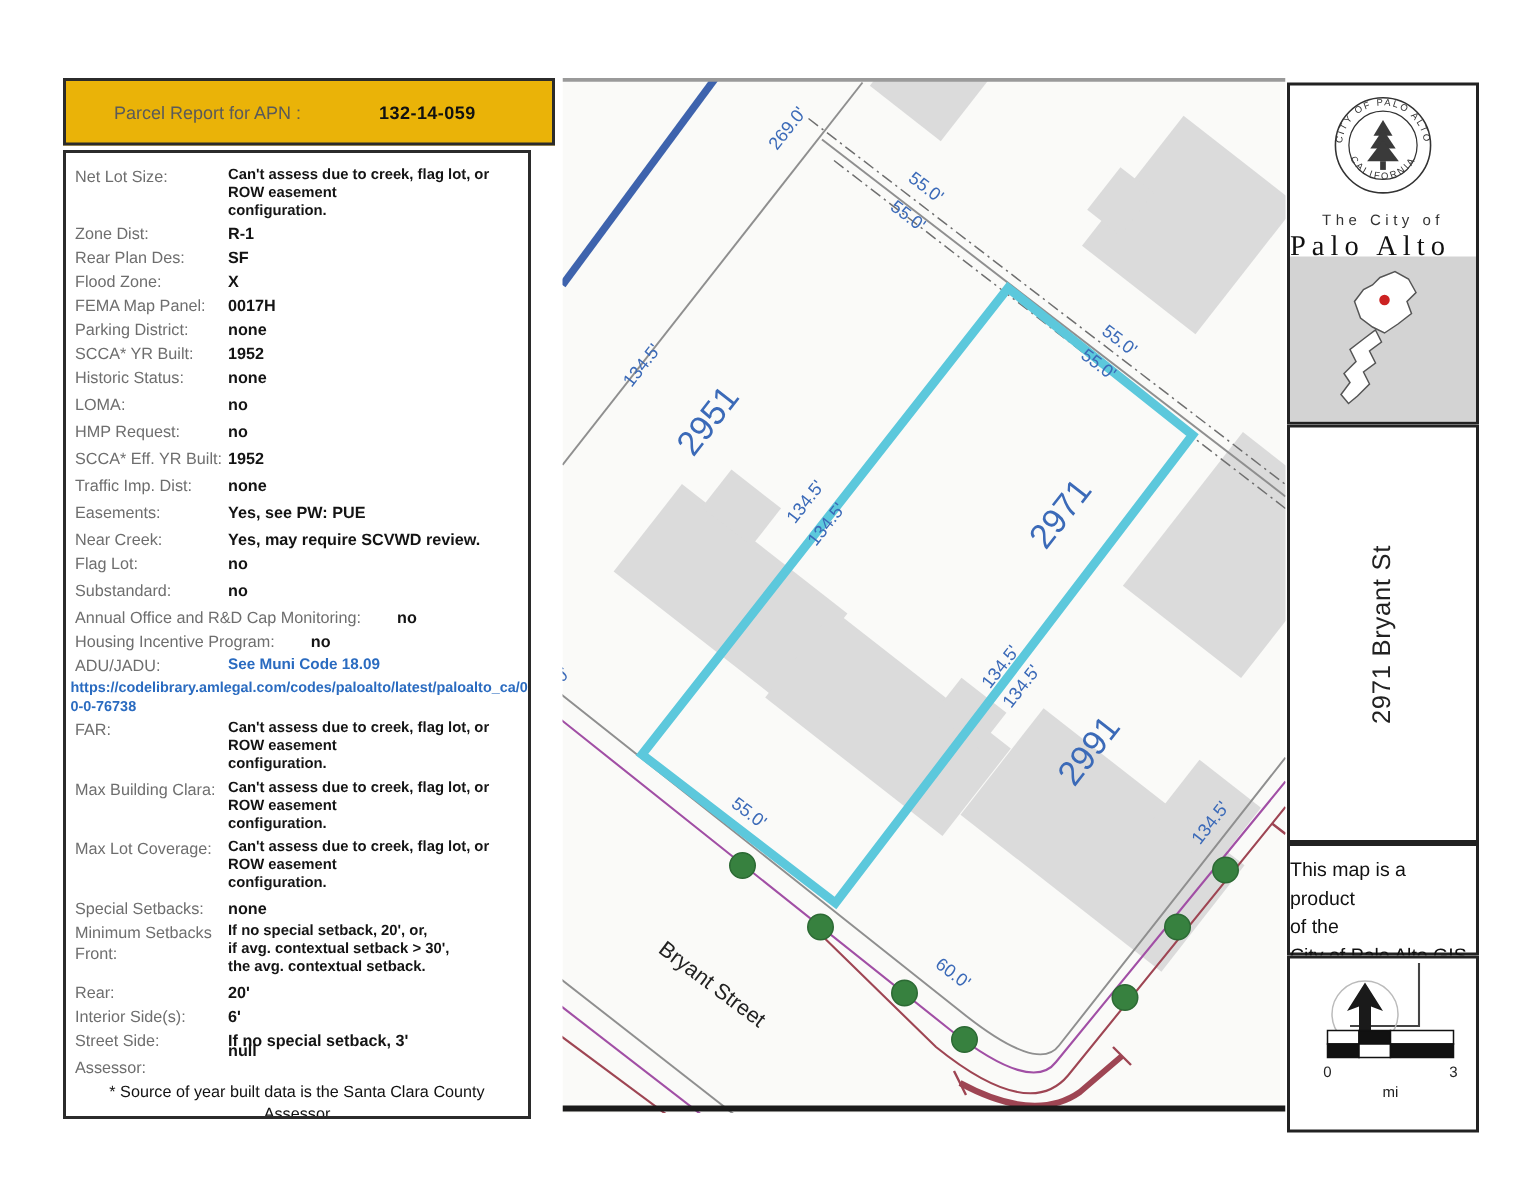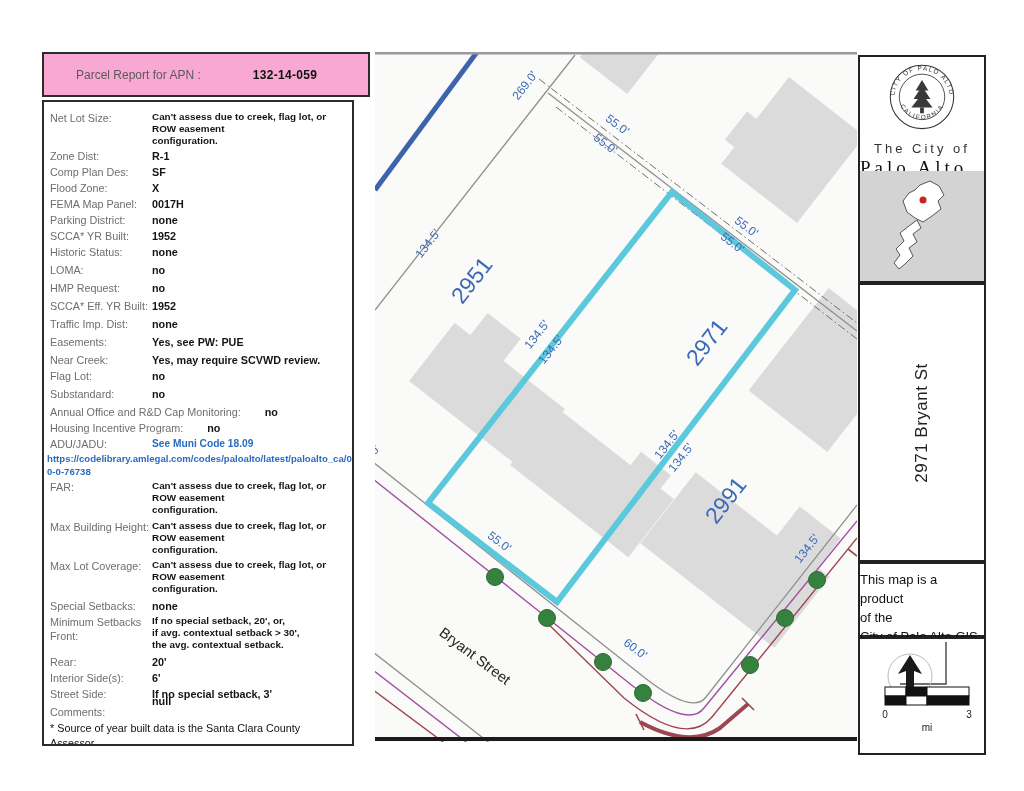--- a/index.html
+++ b/index.html
@@ -1,52 +1,52 @@
 <!DOCTYPE html>
 <html><head>
 <meta charset="utf-8">
 <style>
   html,body{margin:0;padding:0;background:#fff;}
   .page{position:relative;width:1024px;height:791px;background:#fff;
         font-family:"Liberation Sans",sans-serif;overflow:hidden;}
 
   
   .hdr-box{position:absolute;left:42px;top:52px;width:328px;height:45px;
-           border:2px solid #2b2b2b;box-sizing:border-box;display:flex;align-items:center;background:#f9a8d4;}
+           border:2px solid #2b2b2b;box-sizing:border-box;display:flex;align-items:center;background:#eab308;}
   .hdr-label{margin-left:32px;color:#5a5a5a;font-size:12px;}
   .hdr-apn{margin-left:52px;color:#111;font-size:12px;font-weight:bold;letter-spacing:.3px;}
 
   .main-box{position:absolute;left:42px;top:100px;width:312px;height:646px;
             border:2px solid #2b2b2b;box-sizing:border-box;background:#fff;
             padding:9px 6px 0 6px;font-size:10.8px;overflow:hidden;}
   .frow{display:flex;margin-bottom:2px;line-height:1.3;}
   .flabel{flex:none;width:102px;color:#6e6e6e;white-space:pre-line;}
   .fval{flex:1;font-weight:bold;color:#141414;white-space:pre-line;}
   .gap{margin-top:4px;}
   .ml .fval{font-size:9.9px;line-height:1.2;}
   .wide .flabel{width:auto;margin-right:24px;}
   .linkval .fval{color:#2a6bc0;font-size:10.2px;}
   .linkrow{justify-content:center;}
   .linkrow .fval{color:#2a6bc0;font-size:9.6px;padding-left:6px;}
   .comments .fval{transform:translateY(-11px);}
-  .footnote{margin-top:0;color:#111;font-size:10.8px;line-height:1.4;}
+  .footnote{margin-top:0;color:#111;font-size:10.8px;line-height:1.4;text-align:center;}
   .fn-ind{padding-left:10px;}
 
   
   .map-svg{position:absolute;left:375px;top:52px;}
 
   
   .sb{position:absolute;left:858px;width:128px;border:2px solid #222;
       box-sizing:border-box;background:#fff;}
   .sb1{top:55px;height:228px;}
   .sb2{top:283px;height:279px;display:flex;align-items:center;justify-content:center;}
   .sb3{top:562px;height:75px;text-align:left;font-size:13px;color:#111;padding-top:7px;line-height:1.45;}
   .sb4{top:637px;height:118px;}
   .seal-wrap{text-align:center;padding-top:5px;}
-  .city-small{text-align:center;font-size:13px;letter-spacing:3px;color:#333;margin-top:1px;}
+  .city-small{text-align:center;font-size:10px;letter-spacing:3px;color:#333;margin-top:1px;}
   .city-big{font-family:"Liberation Serif",serif;font-size:19px;
             letter-spacing:4px;color:#111;margin-top:1px;}
   .inset{position:absolute;left:0;right:0;bottom:0;height:110px;background:#d3d3d3;}
   .addr-rot{transform:rotate(-90deg);white-space:nowrap;font-size:17px;color:#222;letter-spacing:.5px;}
 </style>
 </head>
 <body>
 
 <div class="page">
 
@@ -62,21 +62,21 @@
       <span class="fval">Can't assess due to creek, flag lot, or ROW easement
 configuration.</span>
     </div>
 
     <div class="frow">
       <span class="flabel">Zone Dist:</span>
       <span class="fval">R-1</span>
     </div>
 
     <div class="frow">
-      <span class="flabel">Comp Plan Des:</span>
+      <span class="flabel">Rear Plan Des:</span>
       <span class="fval">SF</span>
     </div>
 
     <div class="frow">
       <span class="flabel">Flood Zone:</span>
       <span class="fval">X</span>
     </div>
 
     <div class="frow">
       <span class="flabel">FEMA Map Panel:</span>
@@ -158,21 +158,21 @@
       <span class="fval">https://codelibrary.amlegal.com/codes/paloalto/latest/paloalto_ca/0-0-0-76738</span>
     </div>
 
     <div class="frow ml">
       <span class="flabel">FAR:</span>
       <span class="fval">Can't assess due to creek, flag lot, or ROW easement
 configuration.</span>
     </div>
 
     <div class="frow ml gap">
-      <span class="flabel">Max Building Height:</span>
+      <span class="flabel">Max Building Clara:</span>
       <span class="fval">Can't assess due to creek, flag lot, or ROW easement
 configuration.</span>
     </div>
 
     <div class="frow ml gap">
       <span class="flabel">Max Lot Coverage:</span>
       <span class="fval">Can't assess due to creek, flag lot, or ROW easement
 configuration.</span>
     </div>
 
@@ -198,21 +198,21 @@
       <span class="flabel">Interior Side(s):</span>
       <span class="fval">6'</span>
     </div>
 
     <div class="frow">
       <span class="flabel">Street Side:</span>
       <span class="fval">If no special setback, 3'</span>
     </div>
 
     <div class="frow comments gap">
-      <span class="flabel">Comments:</span>
+      <span class="flabel">Assessor:</span>
       <span class="fval">null</span>
     </div>
   </div>
     <div class="footnote">
       <div>* Source of year built data is the Santa Clara County Assessor</div>
       <div class="fn-ind">Click below link for data details or navigate to</div>
 
     </div>
   </div>
 

